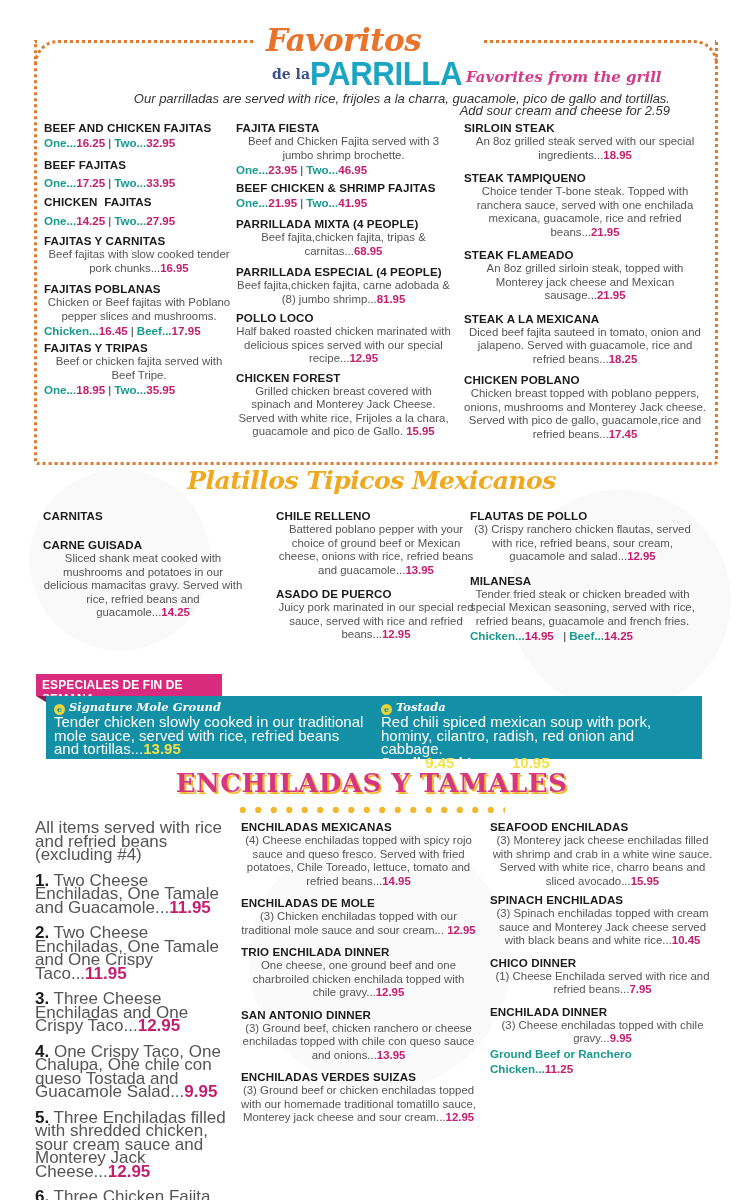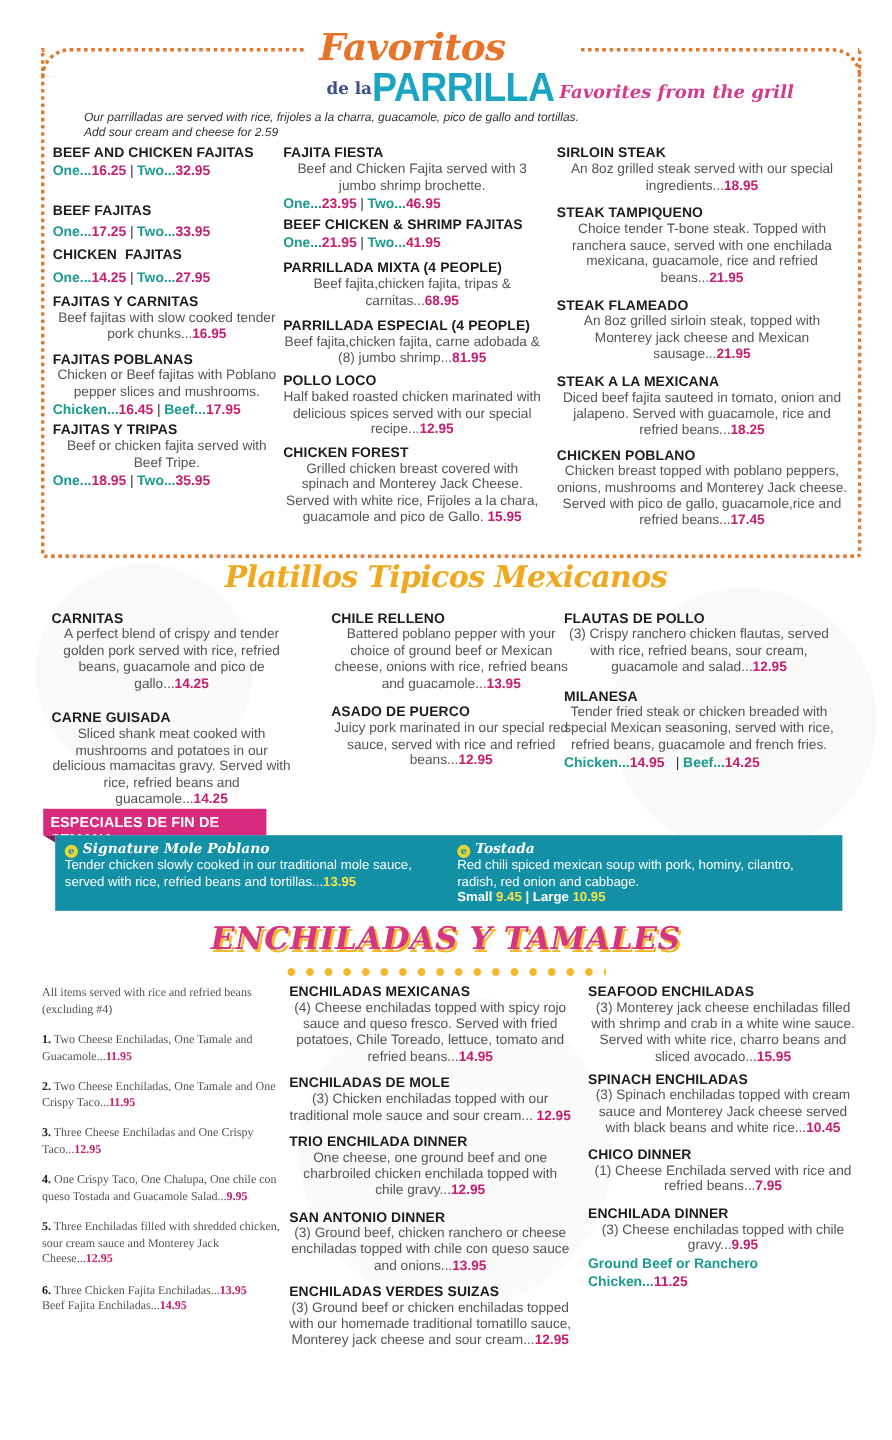--- a/index.html
+++ b/index.html
@@ -44,22 +44,22 @@
     position: absolute; left: 310px; top: 54px;
     font-family: "Liberation Sans", sans-serif; font-weight: bold;
     font-size: 34px; color: #1ba5c2; letter-spacing: -0.5px; transform: scaleX(0.92); transform-origin: left;
   }
   .title-fromgrill {
     position: absolute; left: 466px; top: 68px;
     font-family: "DejaVu Serif", serif; font-style: italic; font-weight: bold;
     font-size: 15px; color: #d23c8d;
   }
   .grill-note {
-    position: absolute; left: 70px; top: 93px; width: 600px; text-align: left;
-    font-size: 10px; font-style: italic; line-height: 12px; color: #333;
+    position: absolute; left: 70px; top: 93px; width: 600px; text-align: right;
+    font-size: 13px; font-style: italic; line-height: 12px; color: #333;
   }
 
   .col { position: absolute; }
   .item { margin-bottom: 7px; }
   .item-name {
     font-size: 11.6px; font-weight: bold; color: #1c1c1c; letter-spacing: 0.1px; line-height: 14px;
     text-transform: uppercase;
   }
   .item-desc { font-size: 11.4px; color: #555; line-height: 13.5px; text-align: center; }
   .price { color: #c41e70; font-weight: bold; }
@@ -91,57 +91,56 @@
   .esp-item { position: absolute; top: 4px; }
   .esp-name {
     font-family: "DejaVu Serif", serif; font-style: italic; font-weight: bold;
     font-size: 11.5px; color: #fff; line-height: 14px;
   }
   .esp-dot {
     display: inline-block; width: 11px; height: 11px; border-radius: 50%;
     background: #e6d43a; color: #138fa6; font-size: 8px; text-align: center;
     line-height: 11px; margin-right: 4px; vertical-align: -1px; font-style: normal;
   }
-  .esp-desc { font-size: 11px; line-height: 13.5px; color: #fff; }
+  .esp-desc { font-size: 15px; line-height: 13.5px; color: #fff; }
   .esp-price { color: #f1e24a; font-weight: bold; }
 
   
   .ench-title {
     position: absolute; left: 0; width: 743px; top: 768px; text-align: center;
     font-family: "DejaVu Serif", serif; font-weight: bold; font-size: 26px;
     color: #d6357f; letter-spacing: 0.5px;
     text-shadow: 2px 2px 0 #f2b72a;
-    font-style: italic;
   }
   .ench-dots {
     position: absolute; left: 235px; top: 806px; width: 270px; height: 8px;
     background-image: radial-gradient(circle, #f2b72a 3px, transparent 3.5px);
     background-size: 15.5px 8px;
   }
-  .numbered { margin-bottom: 12px; font-size: 10px; color: #555; line-height: 13.5px; font-family: Liberation Serif, serif; }
+  .numbered { margin-bottom: 12px; font-size: 17px; color: #555; line-height: 13.5px; }
   .numbered .num { color: #1c1c1c; font-weight: bold; }
 </style>
 </head>
 <body>
 
 <div class="grill-top-left"></div>
 <div class="grill-top-right"></div>
 <div class="grill-frame"></div>
 
 <div class="title-favoritos">Favoritos</div>
 <div class="title-dela">de la</div>
 <div class="title-parrilla">PARRILLA</div>
 <div class="title-fromgrill">Favorites from the grill</div>
 <div class="grill-note">
   <div>Our parrilladas are served with rice, frijoles a la charra, guacamole, pico de gallo and tortillas.</div>
   <div>Add sour cream and cheese for 2.59</div>
 </div>
 
 <div class="col" style="left:44px; top:121px; width:190px;">
-  <div class="item" style="margin-bottom:19px">
+  <div class="item" style="margin-bottom:8px">
     <div class="item-name">BEEF AND CHICKEN FAJITAS</div>
     <div class="price-line"><span class="teal">One...</span><span class="price">16.25</span><span class="sep">|</span><span class="teal">Two...</span><span class="price">32.95</span></div>
   </div>
   <div class="item" style="margin-bottom:5px">
     <div class="item-name">BEEF FAJITAS</div>
     <div class="price-line" style="margin-top:3px"><span class="teal">One...</span><span class="price">17.25</span><span class="sep">|</span><span class="teal">Two...</span><span class="price">33.95</span></div>
   </div>
   <div class="item" style="margin-bottom:6px">
     <div class="item-name" style="white-space:pre">CHICKEN  FAJITAS</div>
     <div class="price-line" style="margin-top:4px"><span class="teal">One...</span><span class="price">14.25</span><span class="sep">|</span><span class="teal">Two...</span><span class="price">27.95</span></div>
@@ -211,21 +210,20 @@
     <div class="item-name">CHICKEN POBLANO</div>
     <div class="item-desc"><span>Chicken breast topped with poblano peppers, onions, mushrooms and Monterey Jack cheese. Served with pico de gallo, guacamole,rice and refried beans...</span><span class="price">17.45</span></div>
   </div>
 </div>
 
 <div class="platillos-title">Platillos Tipicos Mexicanos</div>
 
 <div class="col" style="left:43px; top:509px; width:200px;">
   <div class="item" style="margin-bottom:15px">
     <div class="item-name">CARNITAS</div>
-    <div class="item-desc"><span>A perfect blend of crispy and tender golden pork served with rice, refried beans, guacamole and pico de gallo...</span><span class="price">14.25</span></div>
   </div>
   <div class="item">
     <div class="item-name">CARNE GUISADA</div>
     <div class="item-desc"><span>Sliced shank meat cooked with mushrooms and potatoes in our delicious mamacitas gravy. Served with rice, refried beans and guacamole...</span><span class="price">14.25</span></div>
   </div>
 </div>
 
 <div class="col" style="left:276px; top:509px; width:200px;">
   <div class="item" style="margin-bottom:10px">
     <div class="item-name">CHILE RELLENO</div>
@@ -246,21 +244,21 @@
     <div class="item-name">MILANESA</div>
     <div class="item-desc">Tender fried steak or chicken breaded with special Mexican seasoning, served with rice, refried beans, guacamole and french fries.</div>
     <div class="price-line"><span class="teal">Chicken...</span><span class="price">14.95</span><span class="sep">&nbsp;&nbsp;|</span><span class="teal">Beef...</span><span class="price">14.25</span></div>
   </div>
 </div>
 
 <div class="esp-tab">ESPECIALES DE FIN DE SEMANA</div>
 <div class="esp-tab-fold"></div>
 <div class="esp-box">
   <div class="esp-item" style="left:8px; width:310px;">
-    <div class="esp-name"><span class="esp-dot">e</span><span>Signature Mole Poblano</span></div>
+    <div class="esp-name"><span class="esp-dot">e</span><span>Signature Mole Ground</span></div>
     <div class="esp-desc"><span>Tender chicken slowly cooked in our traditional mole sauce, served with rice, refried beans and tortillas...</span><span class="esp-price">13.95</span></div>
   </div>
   <div class="esp-item" style="left:335px; width:300px;">
     <div class="esp-name"><span class="esp-dot">e</span><span>Tostada</span></div>
     <div class="esp-desc">Red chili spiced mexican soup with pork, hominy, cilantro, radish, red onion and cabbage.</div>
     <div class="esp-desc"><b>Small</b> <span class="esp-price">9.45</span> <b>|</b> <b>Large</b> <span class="esp-price">10.95</span></div>
   </div>
 </div>
 
 <div class="ench-title">ENCHILADAS Y TAMALES</div>

